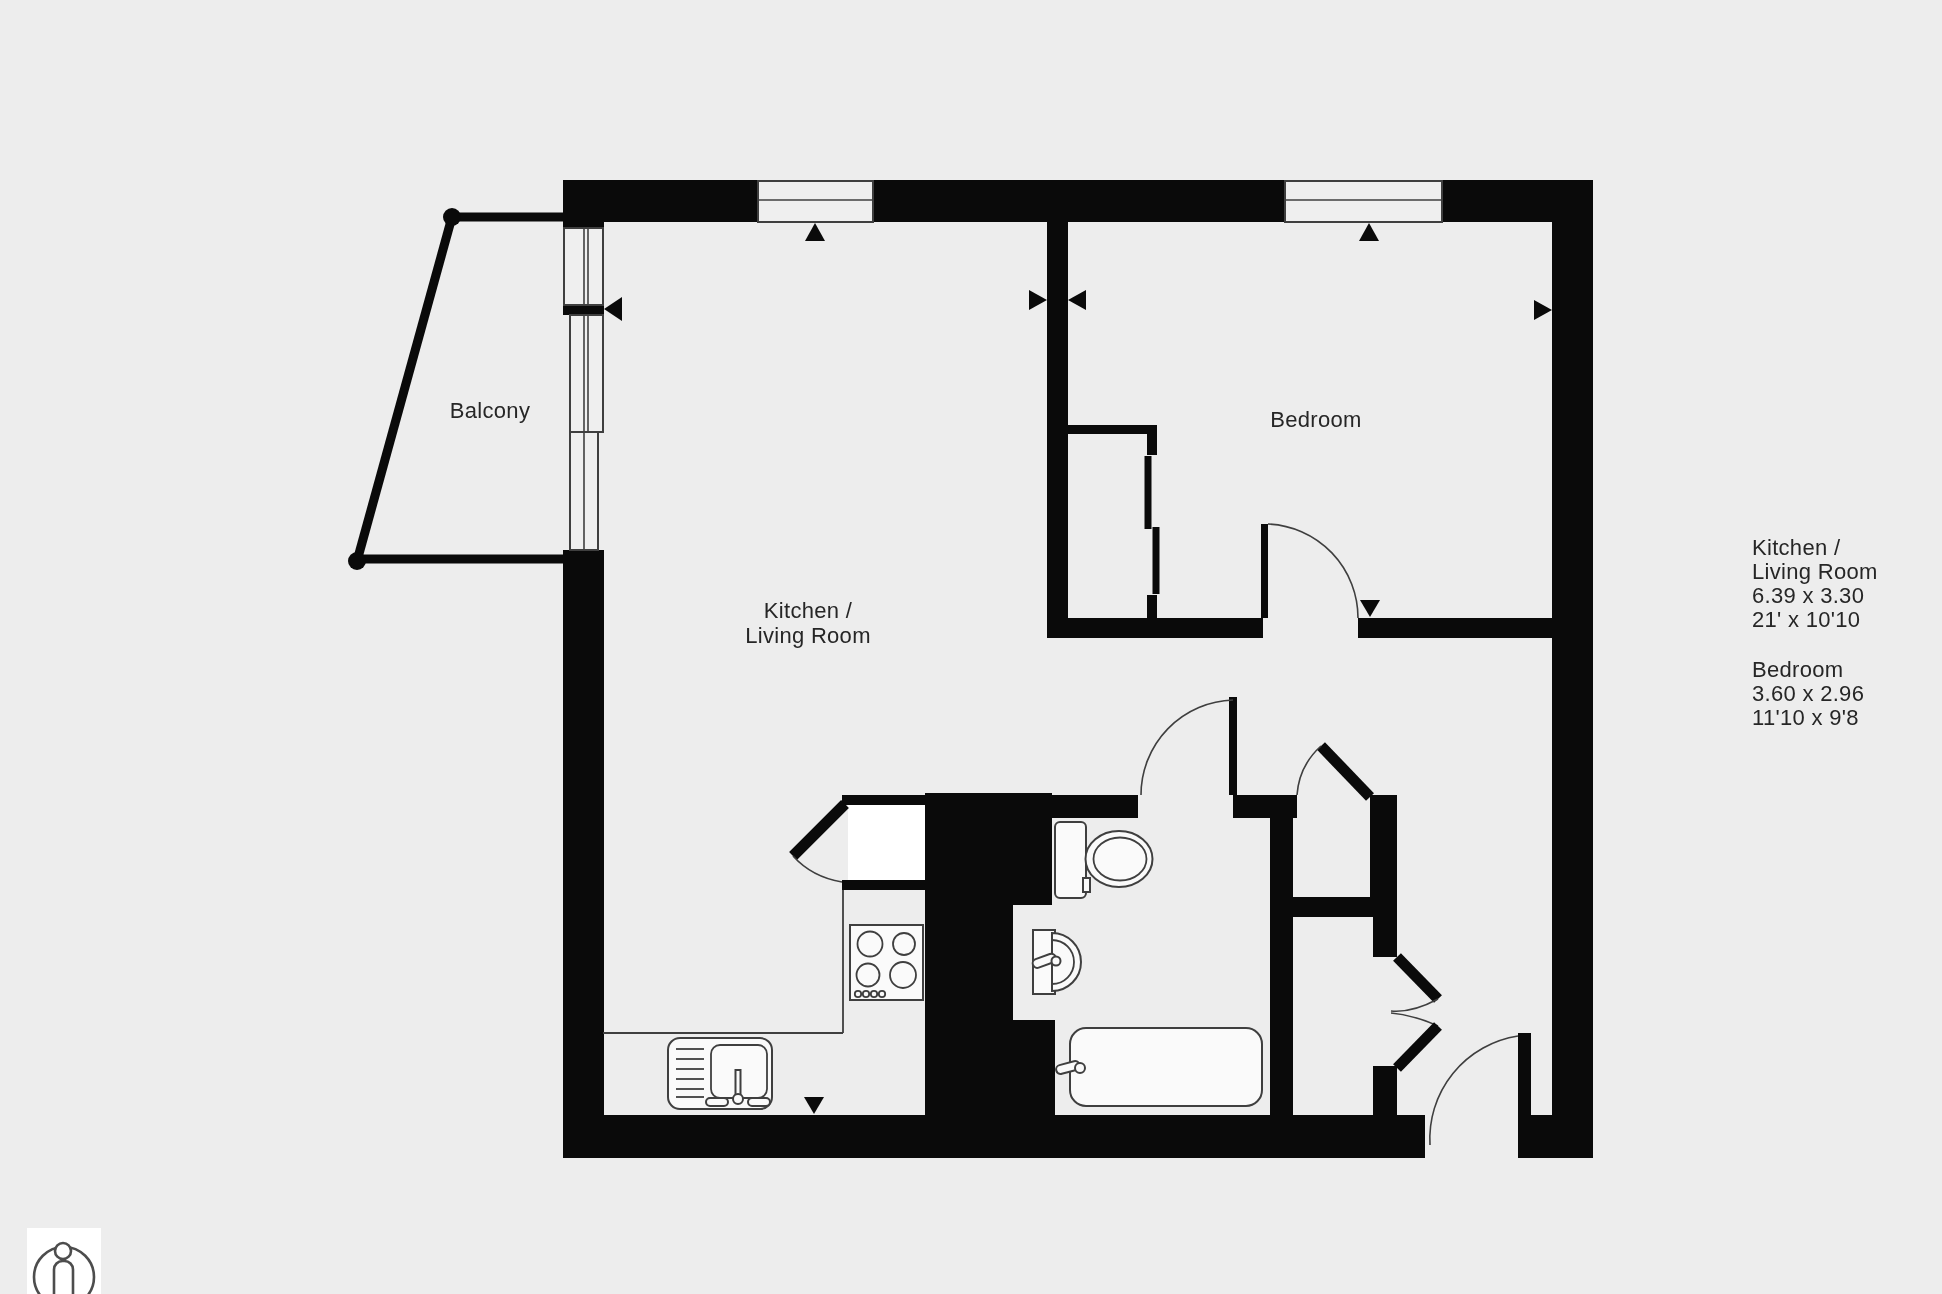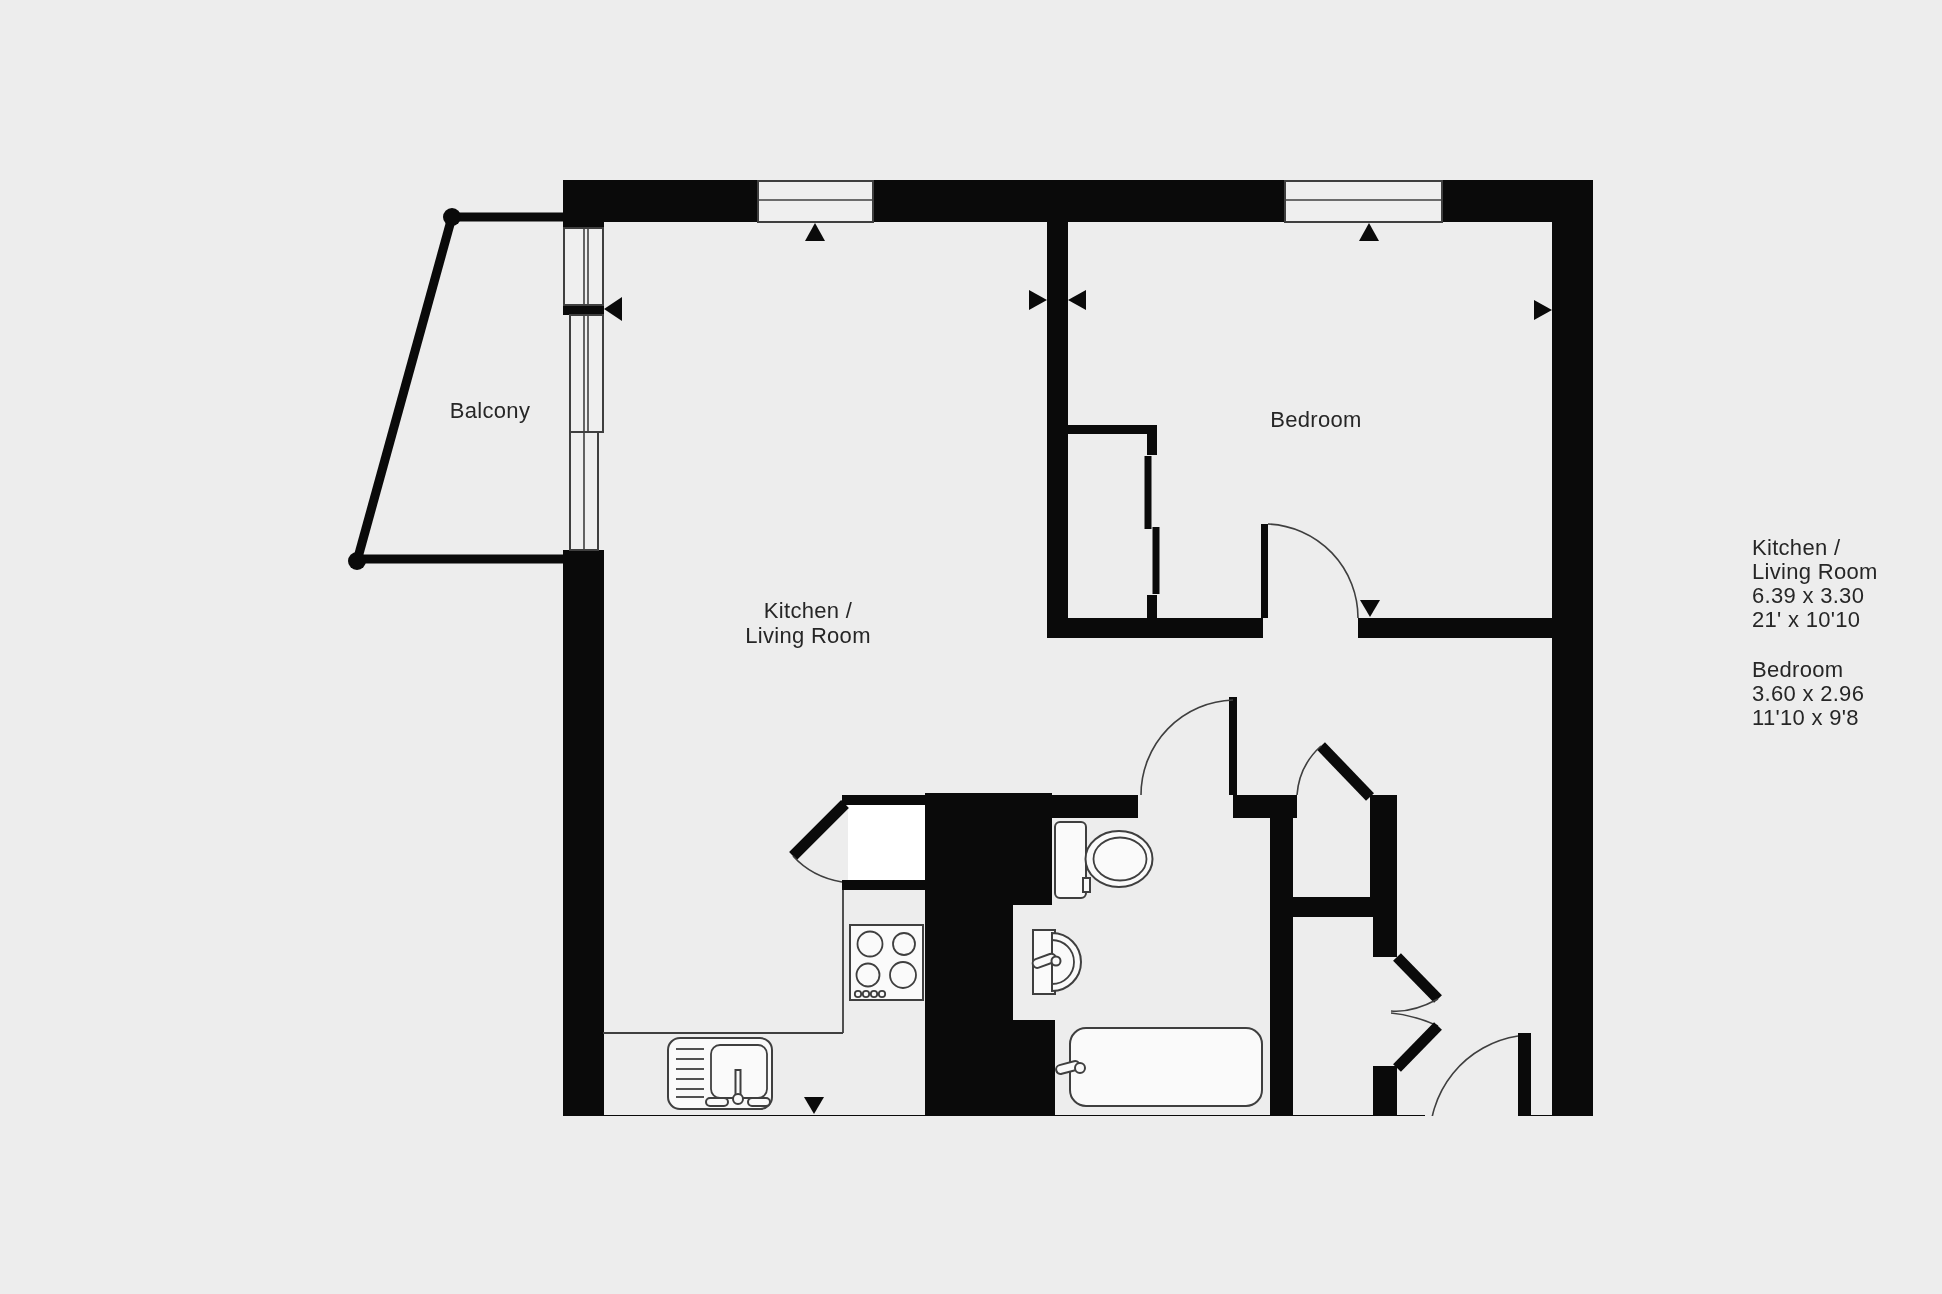--- a/index.html
+++ b/index.html
@@ -1,17 +1,17 @@
 <!DOCTYPE html>
 <html style="--bg: #ededed; --wall: #0a0a0a; --winfill: #efefef; --fixfill: #fafafa; --fixstroke: #3f3f3f; --outline: #3f3f3f; --text: #262626; --card: #ffffff; --person: #4d4d4d;"><head>
 <meta charset="utf-8">
 <style>
   html,body{margin:0;padding:0;}
   body{background:var(--bg,#ededed);font-family:"Liberation Sans",sans-serif;}
-  .stage{position:relative;width:1942px;height:1116px;overflow:hidden;background:var(--bg,#ededed);}
+  .stage{position:relative;width:1942px;height:1294px;overflow:hidden;background:var(--bg,#ededed);}
   svg{display:block;}
   .wall{fill:var(--wall,#0a0a0a);stroke:none;}
   .win{fill:var(--winfill,#efefef);stroke:var(--outline,#3f3f3f);stroke-width:2;}
   .winline{stroke:var(--outline,#3f3f3f);stroke-width:1.6;fill:none;}
   .fx{fill:var(--fixfill,#fafafa);stroke:var(--fixstroke,#3f3f3f);stroke-width:2;}
   .fxthin{fill:none;stroke:var(--fixstroke,#3f3f3f);stroke-width:1.8;}
   .arc{fill:none;stroke:var(--fixstroke,#3f3f3f);stroke-width:1.6;}
   .leaf{fill:var(--wall,#0a0a0a);}
   .leafline{stroke:var(--wall,#0a0a0a);stroke-width:11;fill:none;}
   .rail{stroke:var(--wall,#0a0a0a);stroke-width:9;fill:none;}

